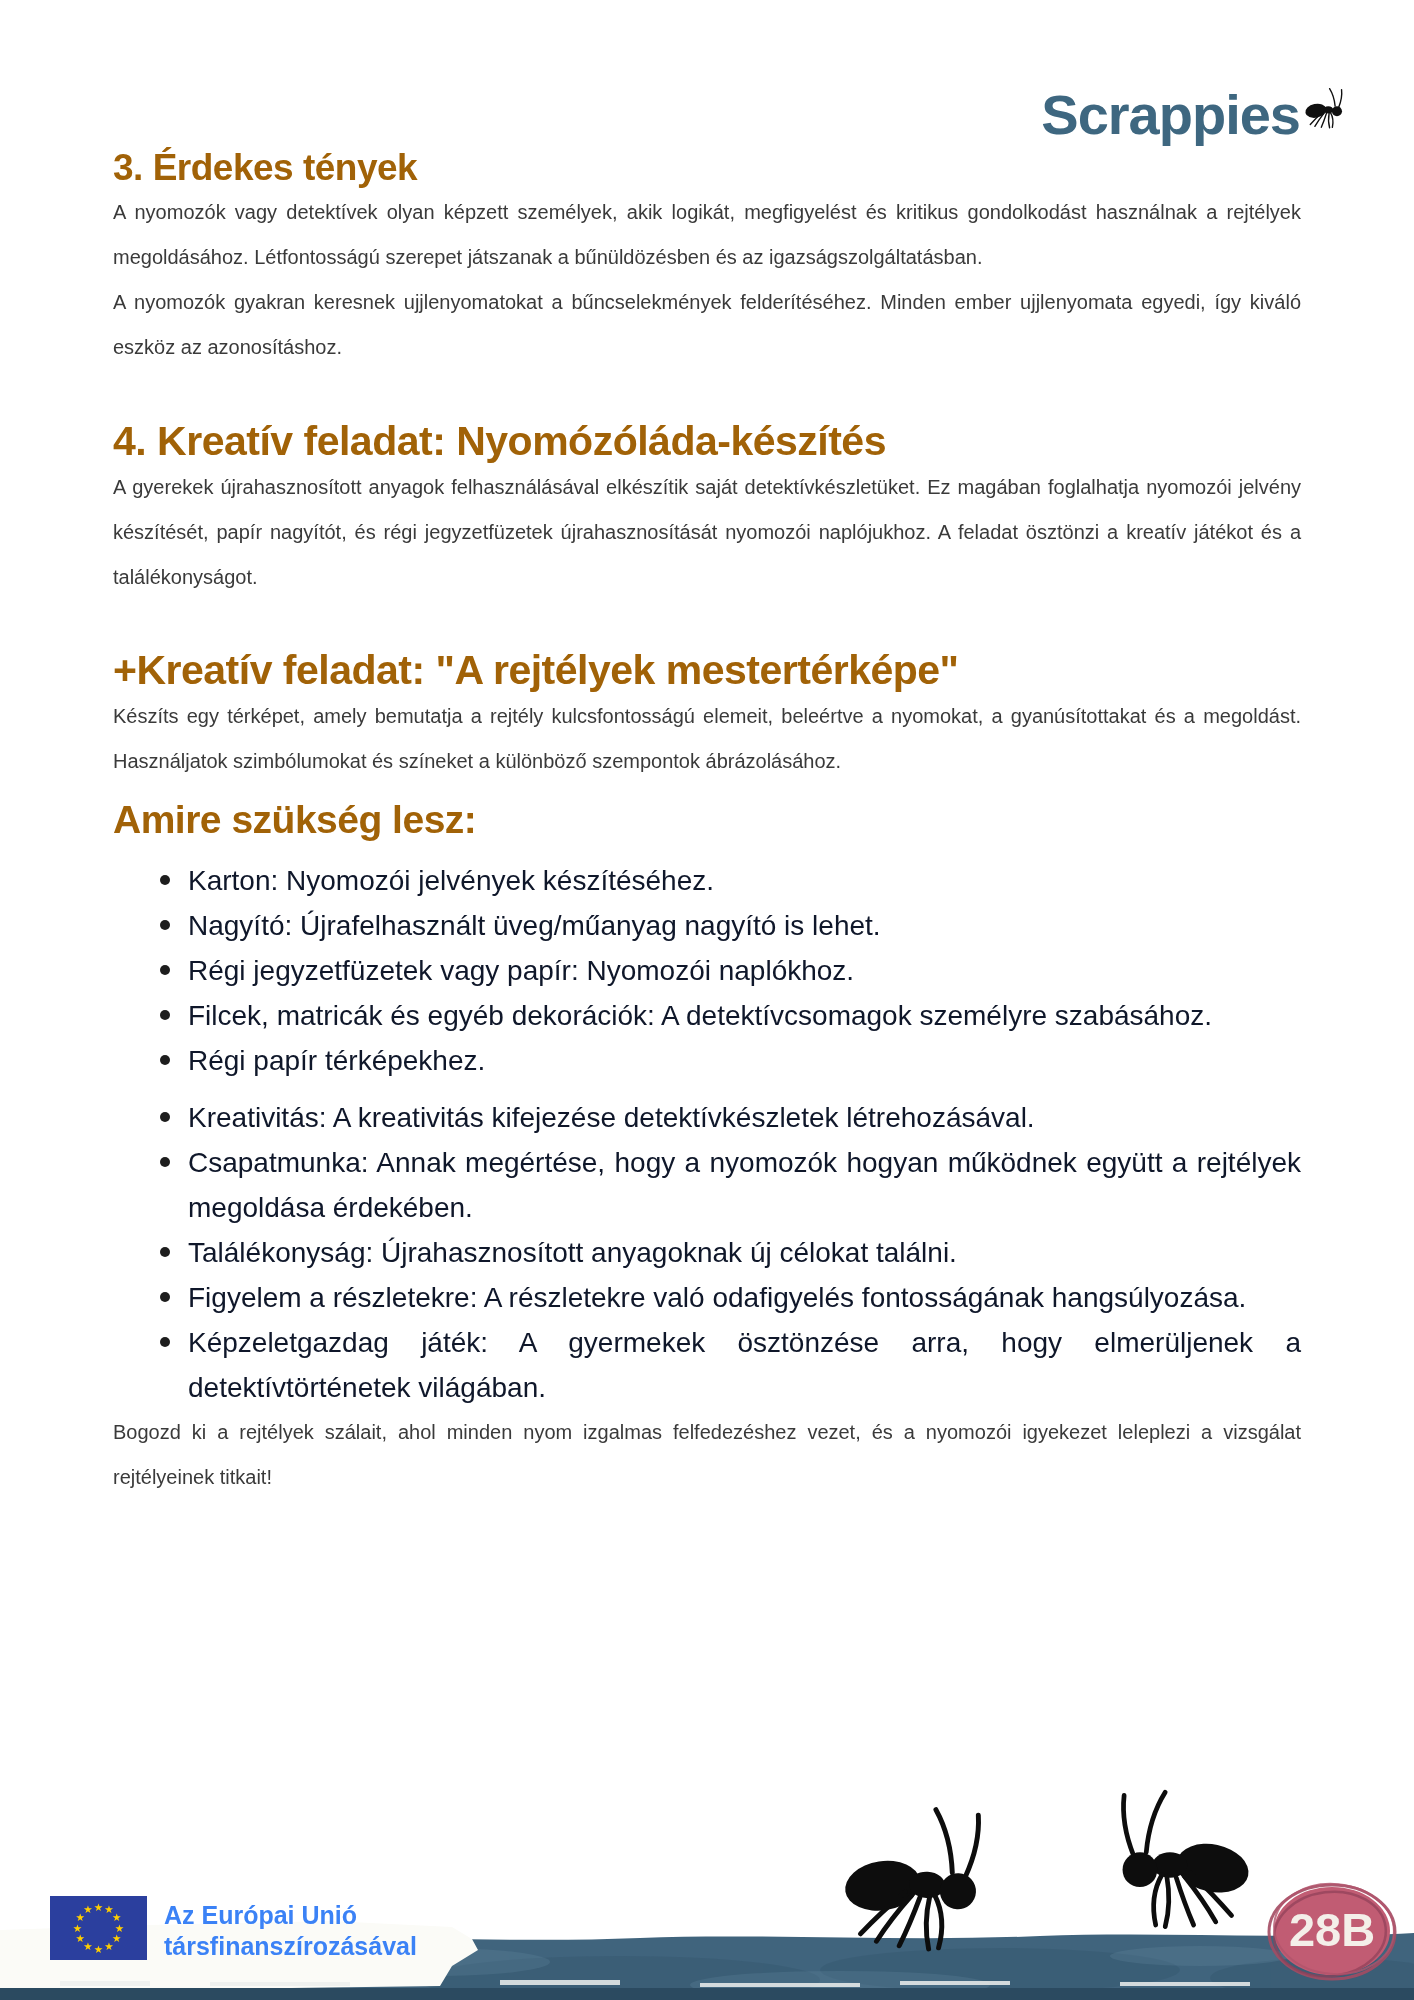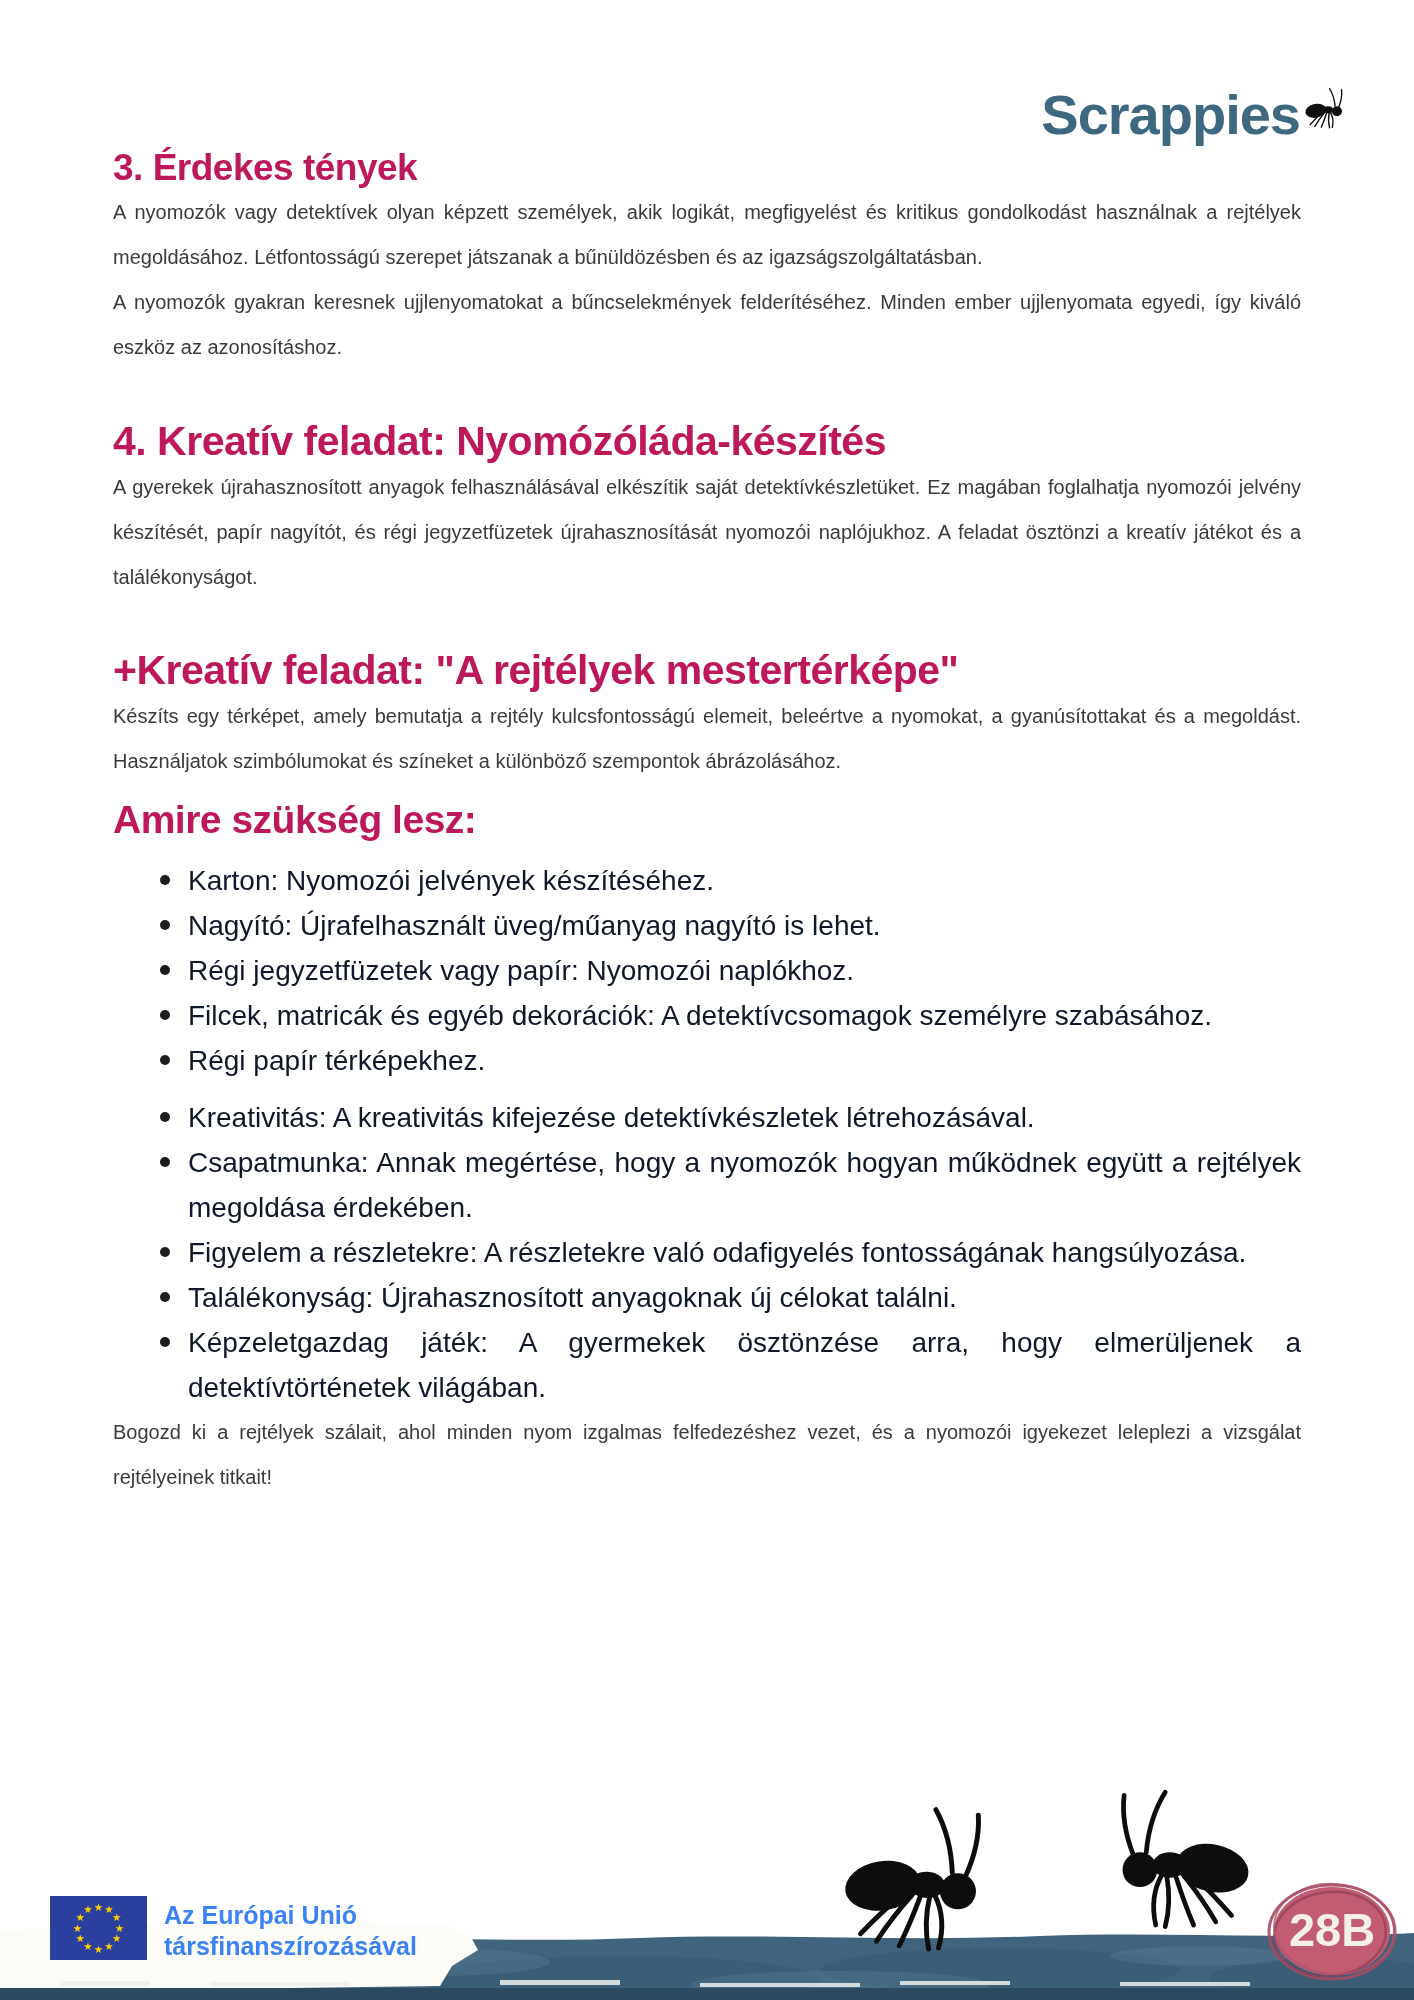--- a/index.html
+++ b/index.html
@@ -9,21 +9,21 @@
   }
   
   .logo{position:absolute;top:86px;right:66px;display:flex;align-items:flex-start;z-index:3;}
   .logo-text{
     font-size:56px;font-weight:bold;letter-spacing:-1px;color:#3e6780;
     line-height:58px;font-family:"Liberation Sans",sans-serif;
   }
   .logo-ant{width:46px;height:52px;margin-left:2px;margin-top:-4px;}
   
   .content{position:absolute;left:113px;width:1188px;top:0;z-index:2;}
-  .h{color:#be185d;font-weight:bold;margin:0;letter-spacing:-0.5px;}
+  .h{color:#a16207;font-weight:bold;margin:0;letter-spacing:-0.5px;}
   .h-s3{font-size:37px;line-height:44px;margin-top:146px;}
   .h-lg{font-size:41px;line-height:48px;}
   .h-s4{margin-top:47px;}
   .h-plus{margin-top:46px;}
   .h-amire{font-size:39px;line-height:46px;margin-top:13px;}
   .h-s5{margin-top:28px;}
   p.body{font-size:20px;line-height:45px;text-align:justify;margin:0;color:#3a3a3a;}
   .mt-p1{margin-top:21px;}
   .mt-p3{margin-top:19px;}
   .mt-p4{margin-top:20px;}
@@ -92,22 +92,22 @@
       <li>Karton: Nyomozói jelvények készítéséhez.</li>
       <li>Nagyító: Újrafelhasznált üveg/műanyag nagyító is lehet.</li>
       <li>Régi jegyzetfüzetek vagy papír: Nyomozói naplókhoz.</li>
       <li>Filcek, matricák és egyéb dekorációk: A detektívcsomagok személyre szabásához.</li>
       <li>Régi papír térképekhez.</li>
     </ul>
 
     <ul class="bullets b2">
       <li>Kreativitás: A kreativitás kifejezése detektívkészletek létrehozásával.</li>
       <li>Csapatmunka: Annak megértése, hogy a nyomozók hogyan működnek együtt a rejtélyek megoldása érdekében.</li>
+      <li>Találékonyság: Újrahasznosított anyagoknak új célokat találni.</li>
       <li>Figyelem a részletekre: A részletekre való odafigyelés fontosságának hangsúlyozása.</li>
-      <li>Találékonyság: Újrahasznosított anyagoknak új célokat találni.</li>
       <li>Képzeletgazdag játék: A gyermekek ösztönzése arra, hogy elmerüljenek a detektívtörténetek világában.</li>
     </ul>
 
     <p class="body mt-close">Bogozd ki a rejtélyek szálait, ahol minden nyom izgalmas felfedezéshez vezet, és a nyomozói igyekezet leleplezi a vizsgálat rejtélyeinek titkait!</p>
   </main>
 
   <svg class="footer-art" viewBox="0 0 1414 220" preserveAspectRatio="none" aria-hidden="true">
     <defs>
       <g id="ant-shape">
         <g fill="#0d0d0d" stroke="none">

